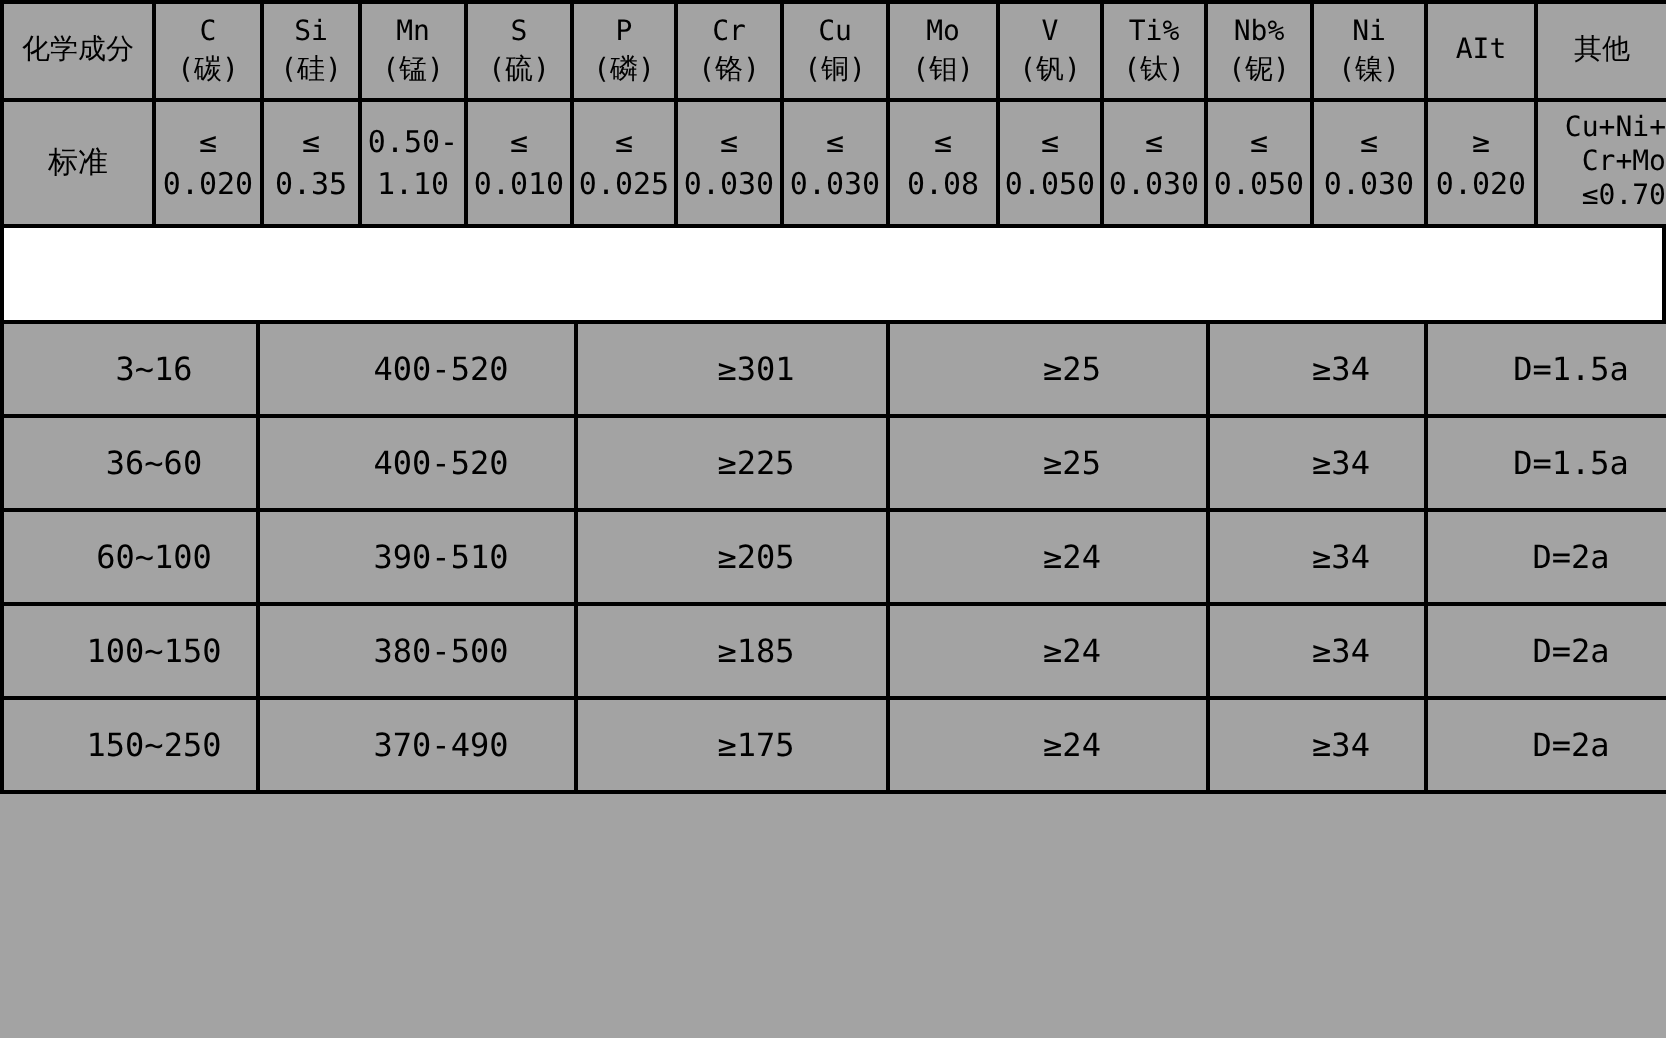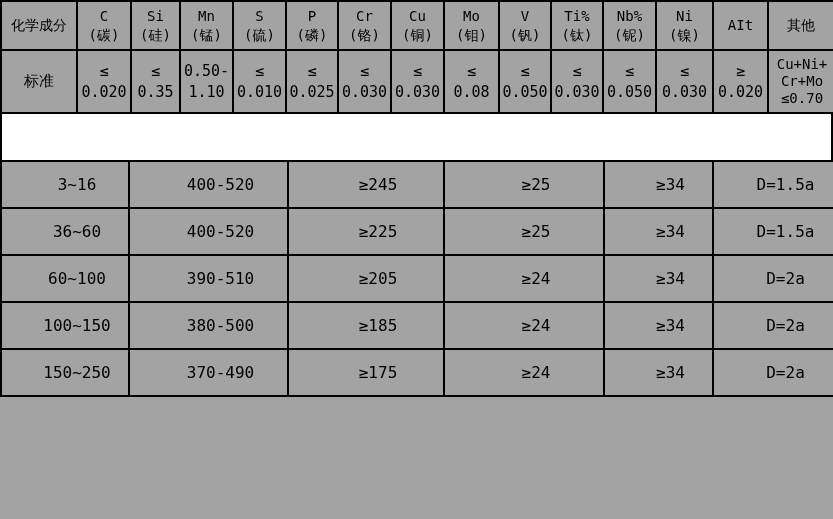--- a/index.html
+++ b/index.html
@@ -15,21 +15,21 @@
     padding:0;overflow:hidden;
     color:#000000;
   }
   
   .chem .r-head td{height:47px;font-size:14px;line-height:1.3;}
   .chem .r-head td div:empty{display:none;}
   .chem .r-std td{height:61px;font-size:15px;line-height:1.35;}
   .chem .corner{font-size:15px;}
   .chem .other-head{font-size:15px;margin-top:32px;}
   .chem td.other-val{
-    text-align:center;font-size:14px;line-height:1.2;padding-left:2px;
+    text-align:right;font-size:14px;line-height:1.2;padding-left:2px;
   }
   
   .gap{
     height:46px;width:829px;
     border-left:2px solid #000000;border-right:2px solid #000000;
     background:#ffffff;
   }
   
   .mech .m-head td{height:48px;font-size:15px;line-height:1.3;}
   .mech .r-data td{height:45px;font-size:16px;padding-left:24px;}
@@ -185,21 +185,21 @@
         <col style="width:159px">
         <col style="width:156px">
       <col style="width:160px">
         <col style="width:109px">
         <col style="width:121px">
     </colgroup>
     <tbody>
     <tr class="r-data">
       <td>3~16</td>
       <td>400-520</td>
-      <td>≥245</td>
+      <td>≥301</td>
       <td>≥25</td>
       <td>≥34</td>
       <td>D=1.5a</td>
     </tr>
     <tr class="r-data">
       <td>36~60</td>
       <td>400-520</td>
       <td>≥225</td>
       <td>≥25</td>
       <td>≥34</td>

